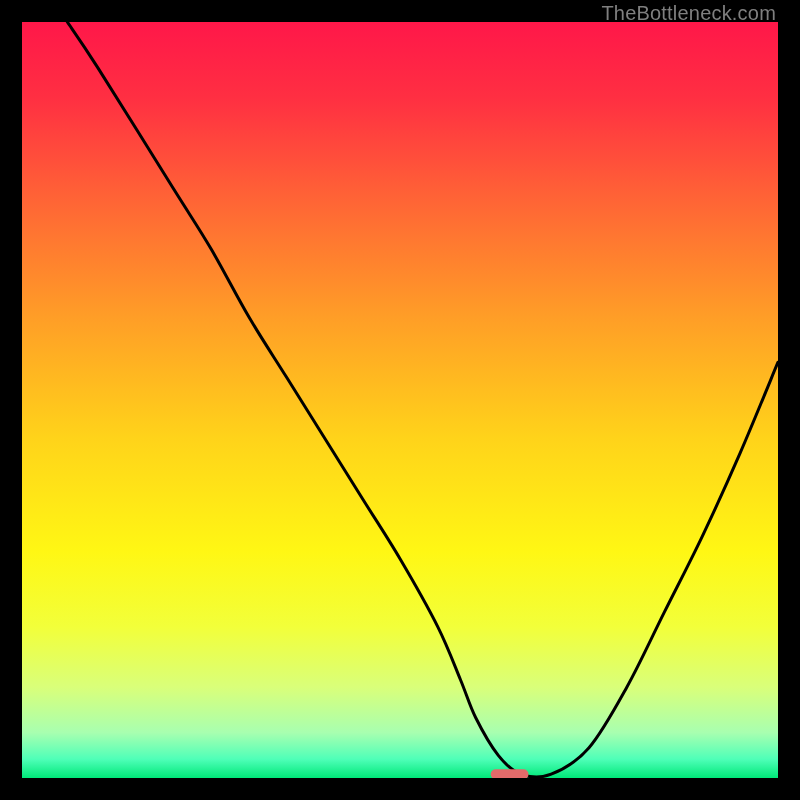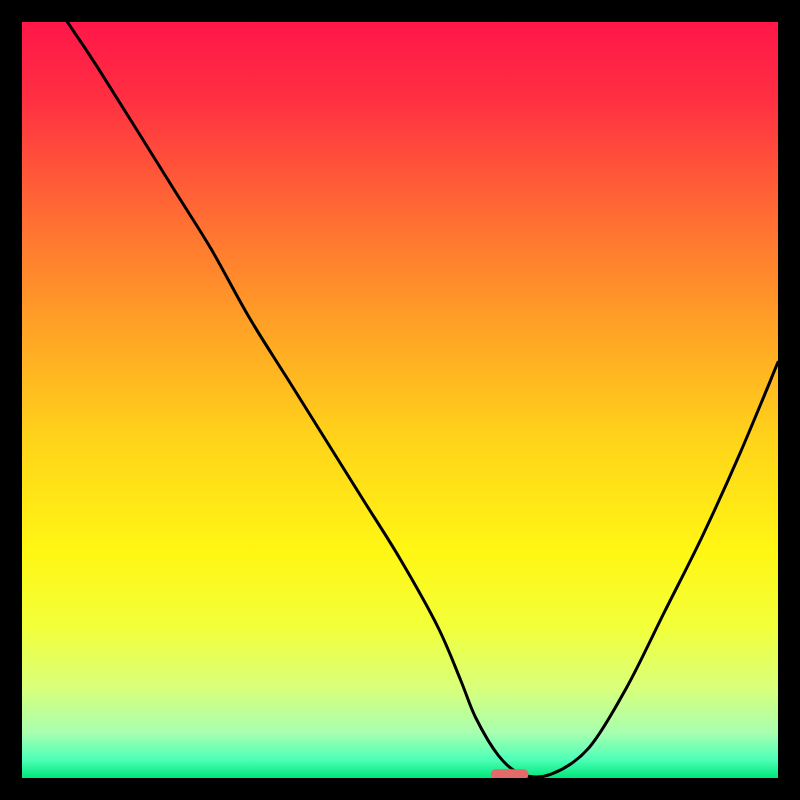--- a/index.html
+++ b/index.html
@@ -72,13 +72,14 @@
       </defs>
       <rect x="0" y="0" width="756" height="756" fill="url(#bg-grad)"></rect>
     </svg>
 
     <svg class="curve-layer" viewBox="0 0 756 756" preserveAspectRatio="none">
       <path id="curve-path" d="M 45.36 0 C 50.4 7.560000000000002 57.96000000000001 17.640000000000025 75.60000000000001 45.360000000000014 C 93.24000000000001 73.08 132.3 136.07999999999993 151.20000000000002 166.31999999999994 C 170.10000000000002 196.55999999999995 176.4 205.38000000000005 189 226.80000000000007 C 201.6 248.22000000000008 214.2 273.4200000000001 226.79999999999998 294.84000000000003 C 239.39999999999998 316.26 251.99999999999994 335.15999999999997 264.59999999999997 355.32 C 277.2 375.48 289.8 395.64 302.40000000000003 415.8 C 315.00000000000006 435.96000000000004 327.6 456.12 340.2 476.28000000000003 C 352.79999999999995 496.44000000000005 365.4 515.34 378 536.76 C 390.6 558.18 405.72 584.64 415.8 604.8 C 425.88 624.9599999999999 432.17999999999995 642.6 438.47999999999996 657.72 C 444.78 672.84 447.29999999999995 682.92 453.59999999999997 695.52 C 459.9 708.12 468.72 723.87 476.28000000000003 733.32 C 483.84000000000003 742.7700000000001 490.14000000000004 749.07 498.96000000000004 752.22 C 507.78000000000003 755.37 517.8599999999999 756.63 529.1999999999999 752.22 C 540.54 747.8100000000001 554.4 740.25 567 725.76 C 579.6 711.27 592.2 687.9599999999999 604.8000000000001 665.28 C 617.4000000000001 642.6 630 614.8800000000001 642.6 589.6800000000001 C 655.2 564.48 667.8 540.54 680.4 514.0799999999999 C 693 487.6199999999999 705.5999999999999 459.9 718.1999999999999 430.92 C 730.8 401.94000000000005 749.7 355.32 756 340.2" fill="none" stroke-width="3" stroke-linecap="round" stroke-linejoin="round" stroke="#000000"></path>
       <rect id="marker-rect" rx="5" ry="5" height="10" x="468.71999999999997" y="747.22" width="37.80000000000007" fill="#e26a6a"></rect>
     </svg>
   </div>
 
+  <div class="watermark">TheBottleneck.com</div>
 </div>
 
 </body></html>

